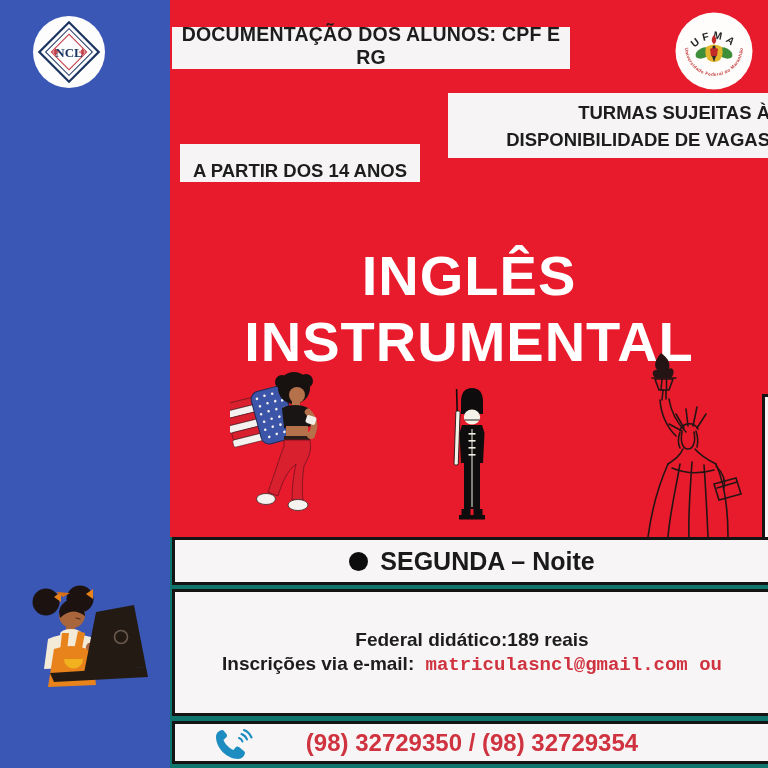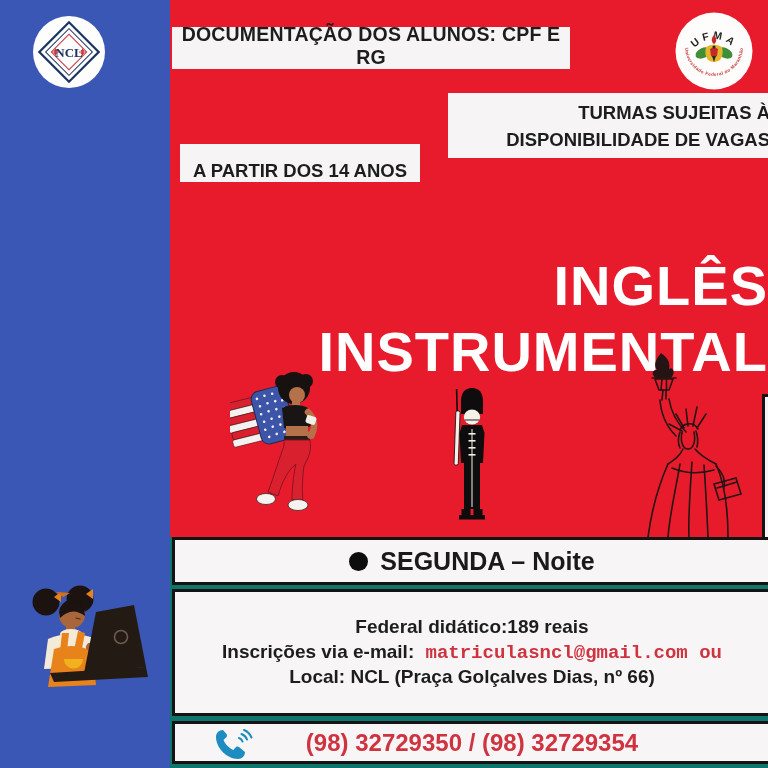--- a/index.html
+++ b/index.html
@@ -11,21 +11,21 @@
   }
   .abs{position:absolute;}
   .blue-col{left:0;top:0;width:170px;height:768px;background:#3b57b5;}
   .red-panel{left:170px;top:0;width:598px;height:537px;background:#e81b2c;}
 
   .white-box{background:#f6f4f4;color:#1d1d1d;display:flex;align-items:flex-end;justify-content:center;text-align:center;}
   .doc-box{left:172px;top:27px;width:398px;height:42px;font-size:19.5px;letter-spacing:.2px;}
   .turmas-box{left:448px;top:93px;width:322px;height:65px;font-size:18.5px;line-height:27px;flex-direction:column;}
   .age-box{left:180px;top:144px;width:240px;height:38px;font-size:18.5px;}
 
-  .title-wrap{left:170px;top:253px;width:598px;text-align:right;color:#ffffff;
+  .title-wrap{left:170px;top:243px;width:598px;text-align:center;color:#ffffff;
     font-size:56px;line-height:66px;letter-spacing:1px;}
 
   .schedule-box{left:172px;top:537px;width:600px;height:48px;background:#f7f5f5;
     border:3px solid #141414;box-sizing:border-box;display:flex;align-items:center;justify-content:center;
     font-size:25px;color:#1a1a1a;}
   .bullet{display:inline-block;width:19px;height:19px;border-radius:50%;background:#0d0d0d;margin-right:12px;}
 
   .details-box{left:172px;top:589px;width:600px;height:127px;background:#f7f5f5;
     border:3px solid #141414;box-sizing:border-box;display:flex;flex-direction:column;
     align-items:center;justify-content:center;font-size:19px;line-height:24.5px;color:#1d1d1d;text-align:center;}
@@ -216,21 +216,20 @@
     <span class="bullet"></span>
     <span>SEGUNDA – Noite</span>
   </div>
 
   <div class="abs details-box">
     <div>Federal didático:189 reais</div>
     <div>
       <span>Inscrições via e-mail:</span>
       <span class="red-text email-val">matriculasncl@gmail.com ou</span>
     </div>
-    <div>Local: NCL (Praça Golçalves Dias, nº 66)</div>
   </div>
 
   <div class="abs phone-box">
     <span class="phone-icon">
       <svg viewBox="0 0 40 36" width="40" height="36">
         <path d="M10 3 C6 3 3 6 3 10 C3 21 14 32 25 32 C29 32 32 29 32 25 L26 20 C24.5 19 23 19.5 22 21 L20.5 23 C16 21 12 17 10.5 13 L12.5 11 C14 10 14.5 8.5 13.5 7 Z" fill="#1d8dc1"></path>
         <g fill="none" stroke="#1d8dc1" stroke-width="2.1" stroke-linecap="round">
           <path d="M26 11 A5.5 5.5 0 0 1 29.5 14.5"></path>
           <path d="M28.5 7 A9.5 9.5 0 0 1 34 12.5"></path>
           <path d="M31 3 A13.5 13.5 0 0 1 38.5 10.5"></path>

